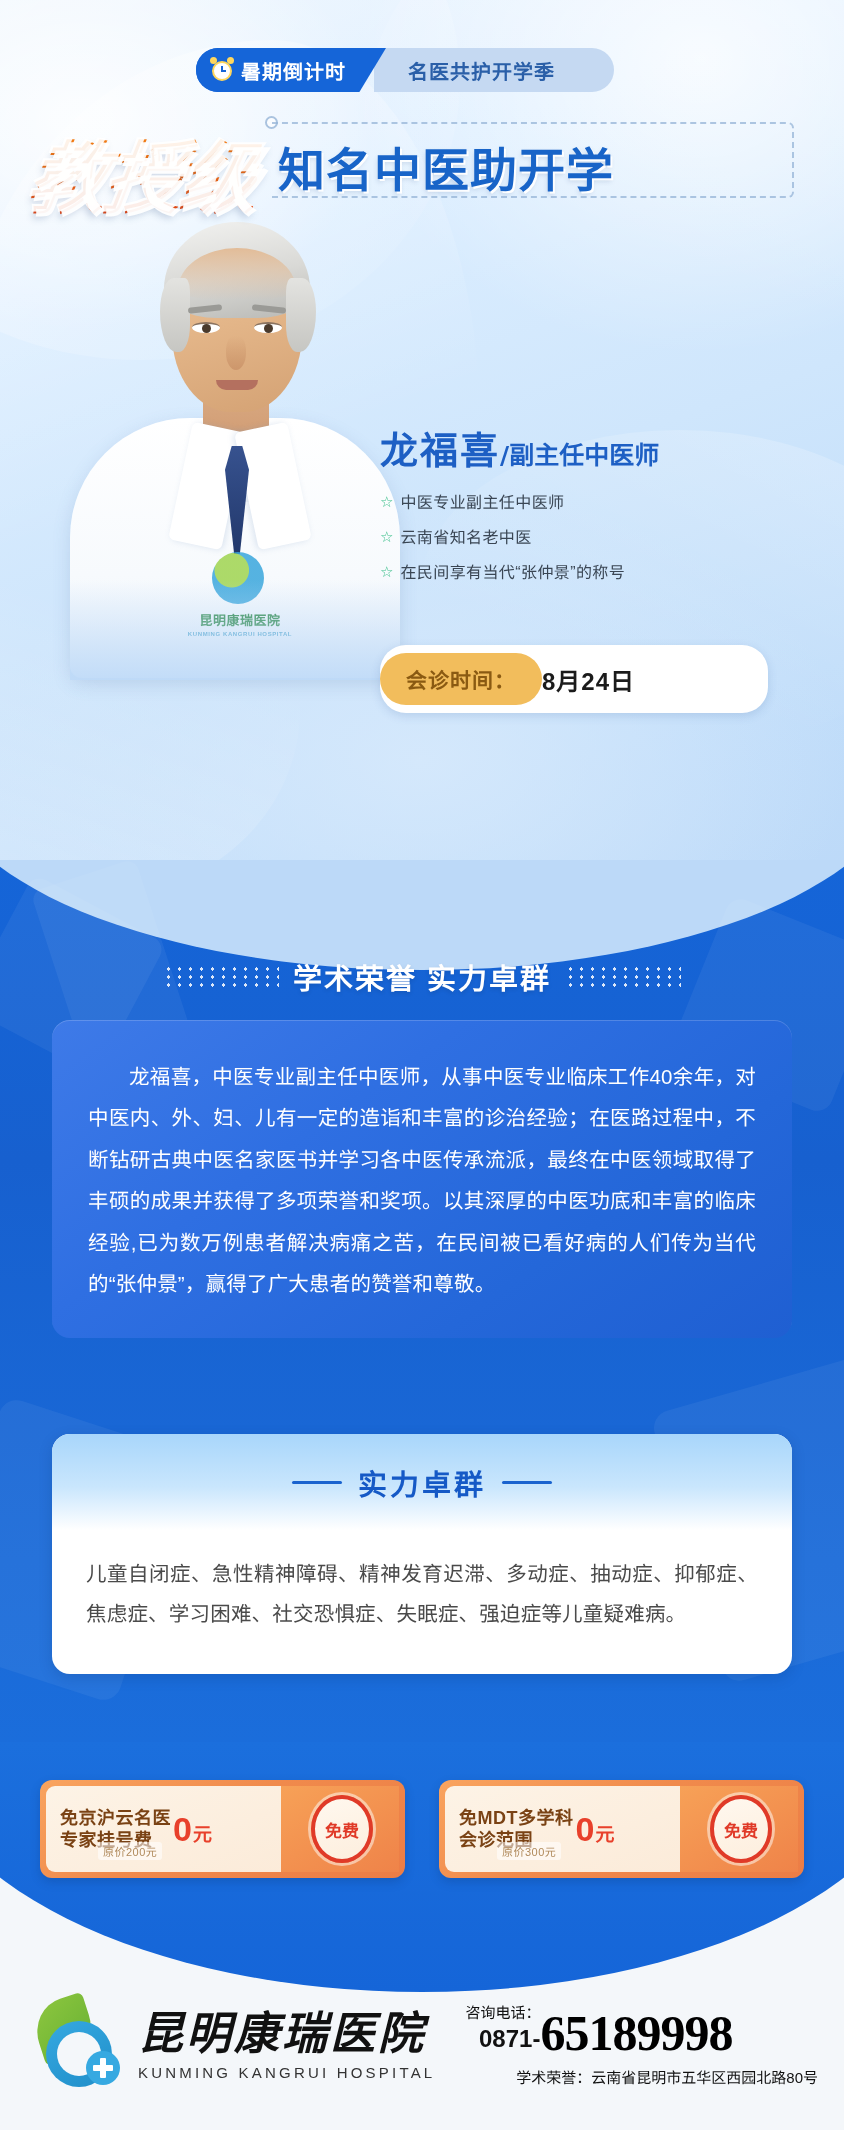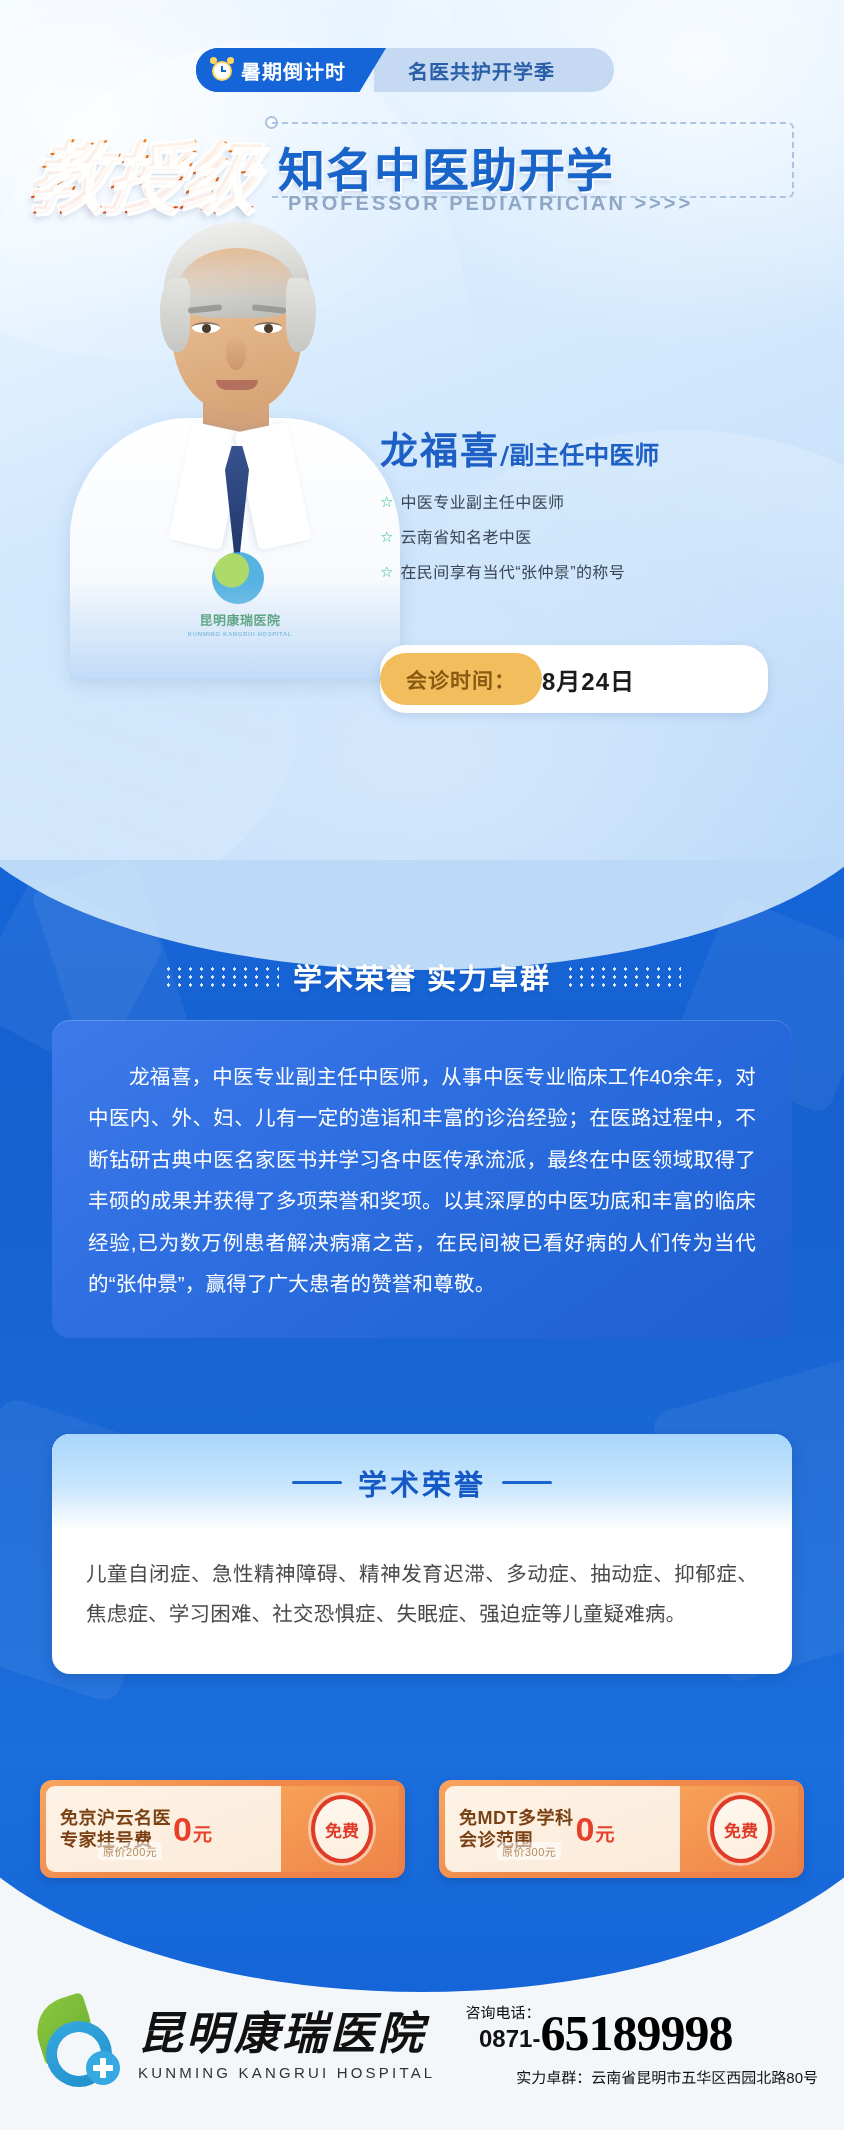--- a/index.html
+++ b/index.html
@@ -294,21 +294,20 @@
       <span class="pill-txt-main">暑期倒计时</span>
     </div>
     <div class="pill-txt-sub">名医共护开学季</div>
   </div>
 
   <div class="headline">
     <div class="hl-dot"></div>
     <div class="hl-dash"></div>
     <div class="hl-orange">教授级</div>
     <div class="hl-blue">知名中医助开学</div>
-    <div class="hl-en">PROFESSOR PEDIATRICIAN &gt;&gt;&gt;&gt;</div>
   </div>
 
   <div class="doc-photo">
     <div class="dp-coat"></div>
     <div class="dp-shirt"></div>
     <div class="dp-neck"></div>
     <div class="dp-collarL"></div>
     <div class="dp-collarR"></div>
     <div class="dp-tie"></div>
     <div class="dp-earL"></div>
@@ -371,21 +370,21 @@
     <div class="dots"></div>
   </div>
 
   <div class="bio-card">
     <p>龙福喜，中医专业副主任中医师，从事中医专业临床工作40余年，对中医内、外、妇、儿有一定的造诣和丰富的诊治经验；在医路过程中，不断钻研古典中医名家医书并学习各中医传承流派，最终在中医领域取得了丰硕的成果并获得了多项荣誉和奖项。以其深厚的中医功底和丰富的临床经验,已为数万例患者解决病痛之苦，在民间被已看好病的人们传为当代的“张仲景”，赢得了广大患者的赞誉和尊敬。</p>
   </div>
 
   <div class="scope-card">
     <div class="scope-head">
       <span class="scope-line"></span>
-      <span class="scope-title">学术荣誉</span>
+      <span class="scope-title">实力卓群</span>
       <span class="scope-line"></span>
     </div>
     <div class="scope-body">
       <p>儿童自闭症、急性精神障碍、精神发育迟滞、多动症、抽动症、抑郁症、焦虑症、学习困难、社交恐惧症、失眠症、强迫症等儿童疑难病。</p>
     </div>
   </div>
 
   <div class="coupons">
     <div class="coupon">
       <div class="coupon-in">
@@ -439,19 +438,19 @@
       </div>
       <div class="foot-contact">
         <div class="fc-row1">
           <div class="fc-lbl">
             <span>咨询电话：</span>
             <b>0871-</b>
           </div>
           <div class="fc-num">65189998</div>
         </div>
         <div class="fc-row2">
-          <span class="addr-lbl">实力卓群：</span><span>云南省昆明市五华区西园北路80号</span>
+          <span class="addr-lbl">学术荣誉：</span><span>云南省昆明市五华区西园北路80号</span>
         </div>
       </div>
     </div>
   </div>
 
 </div>
 
 </body></html>

